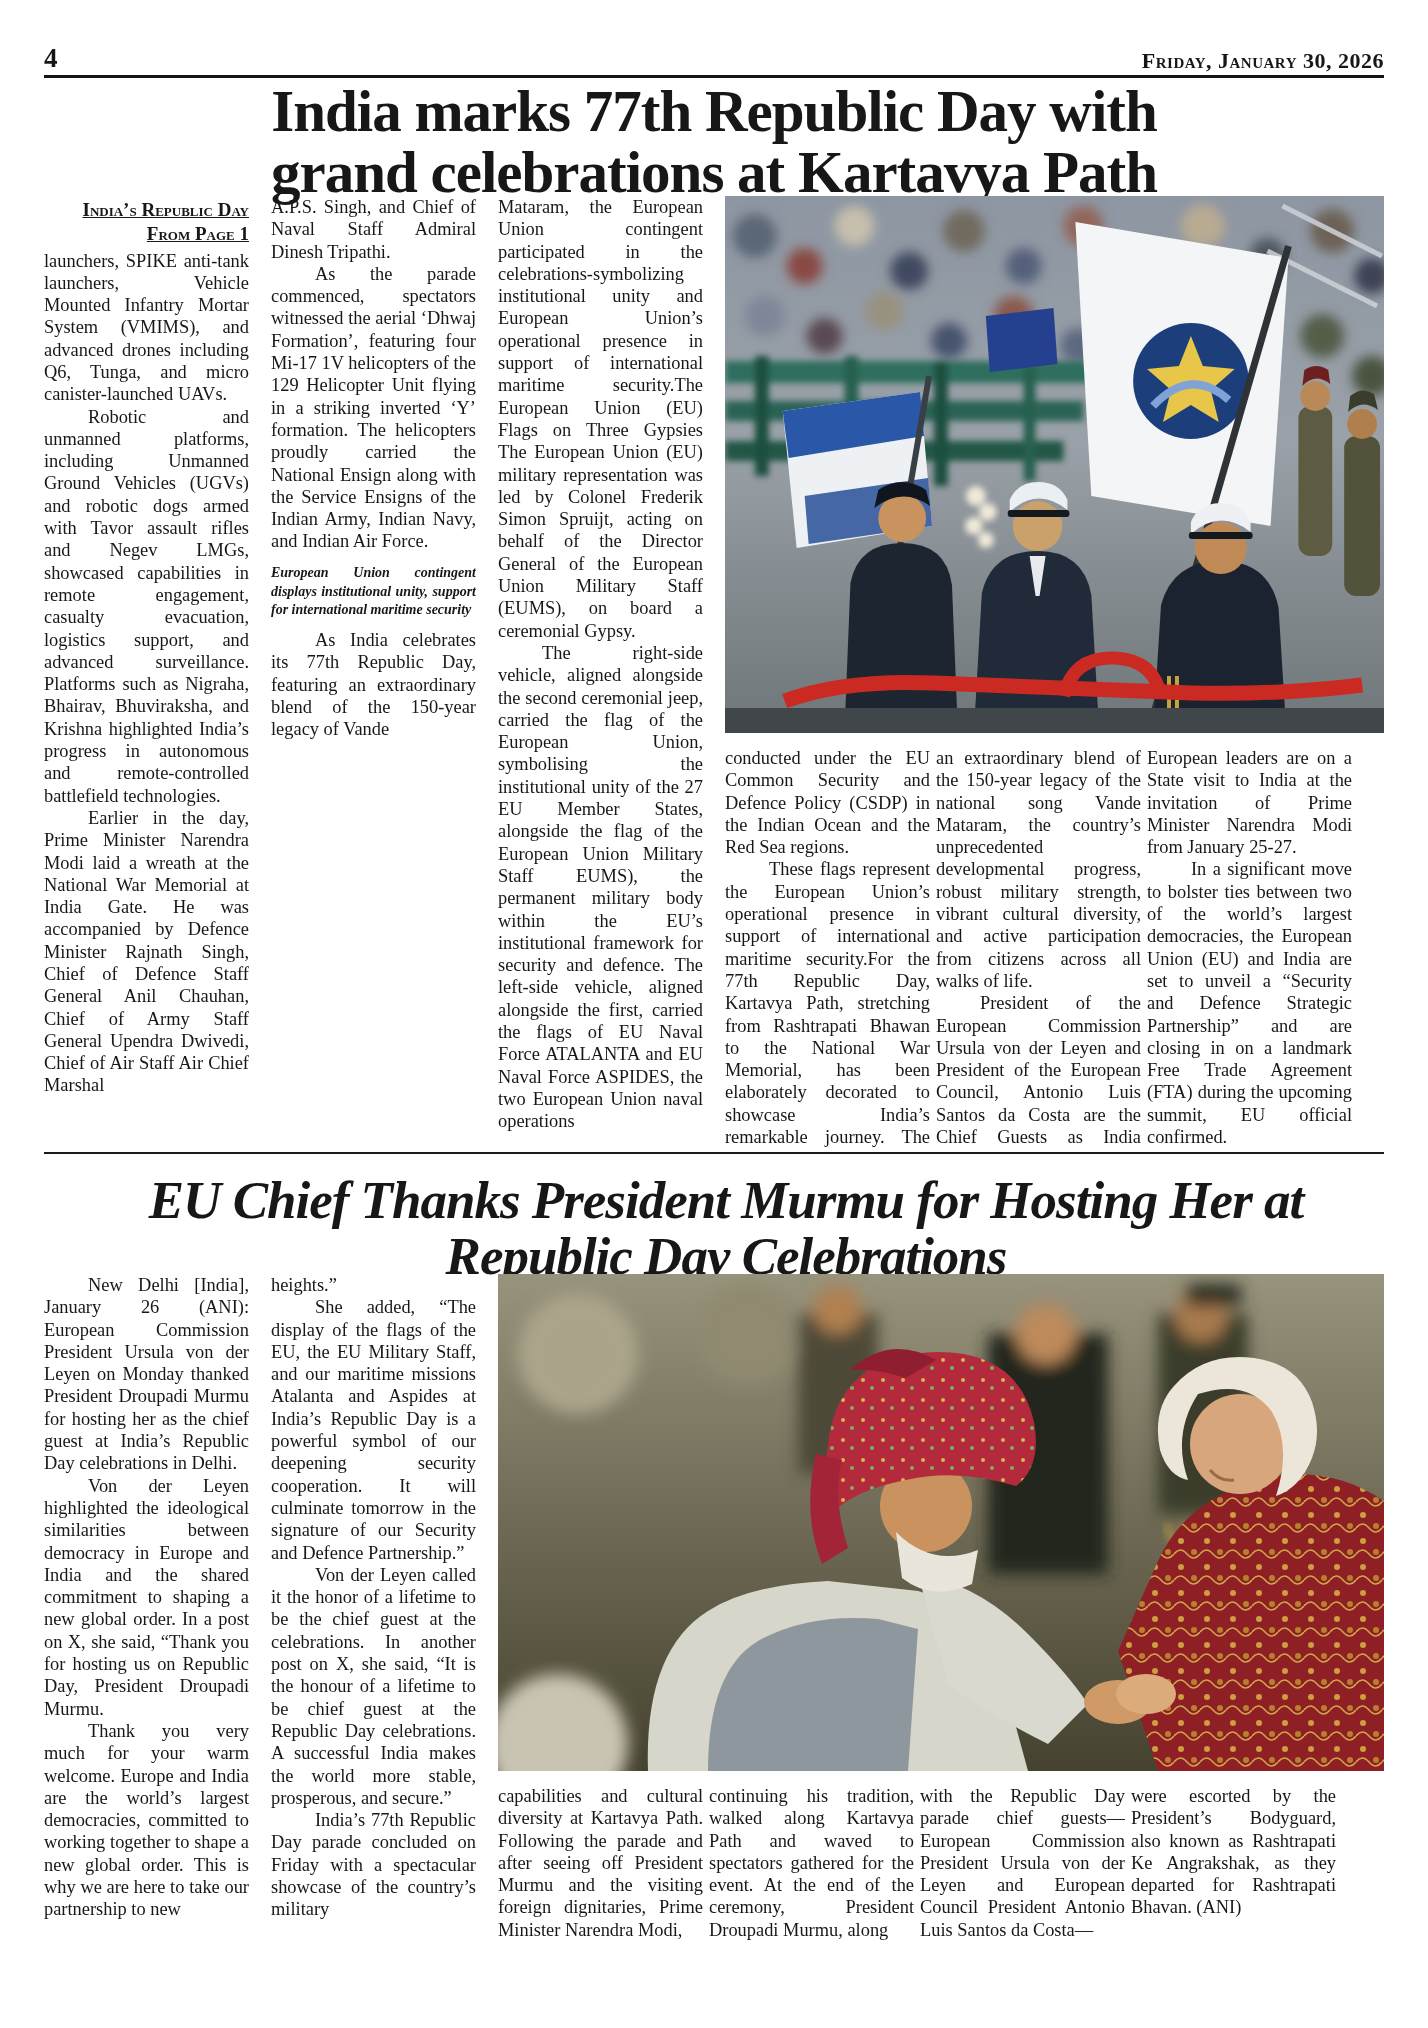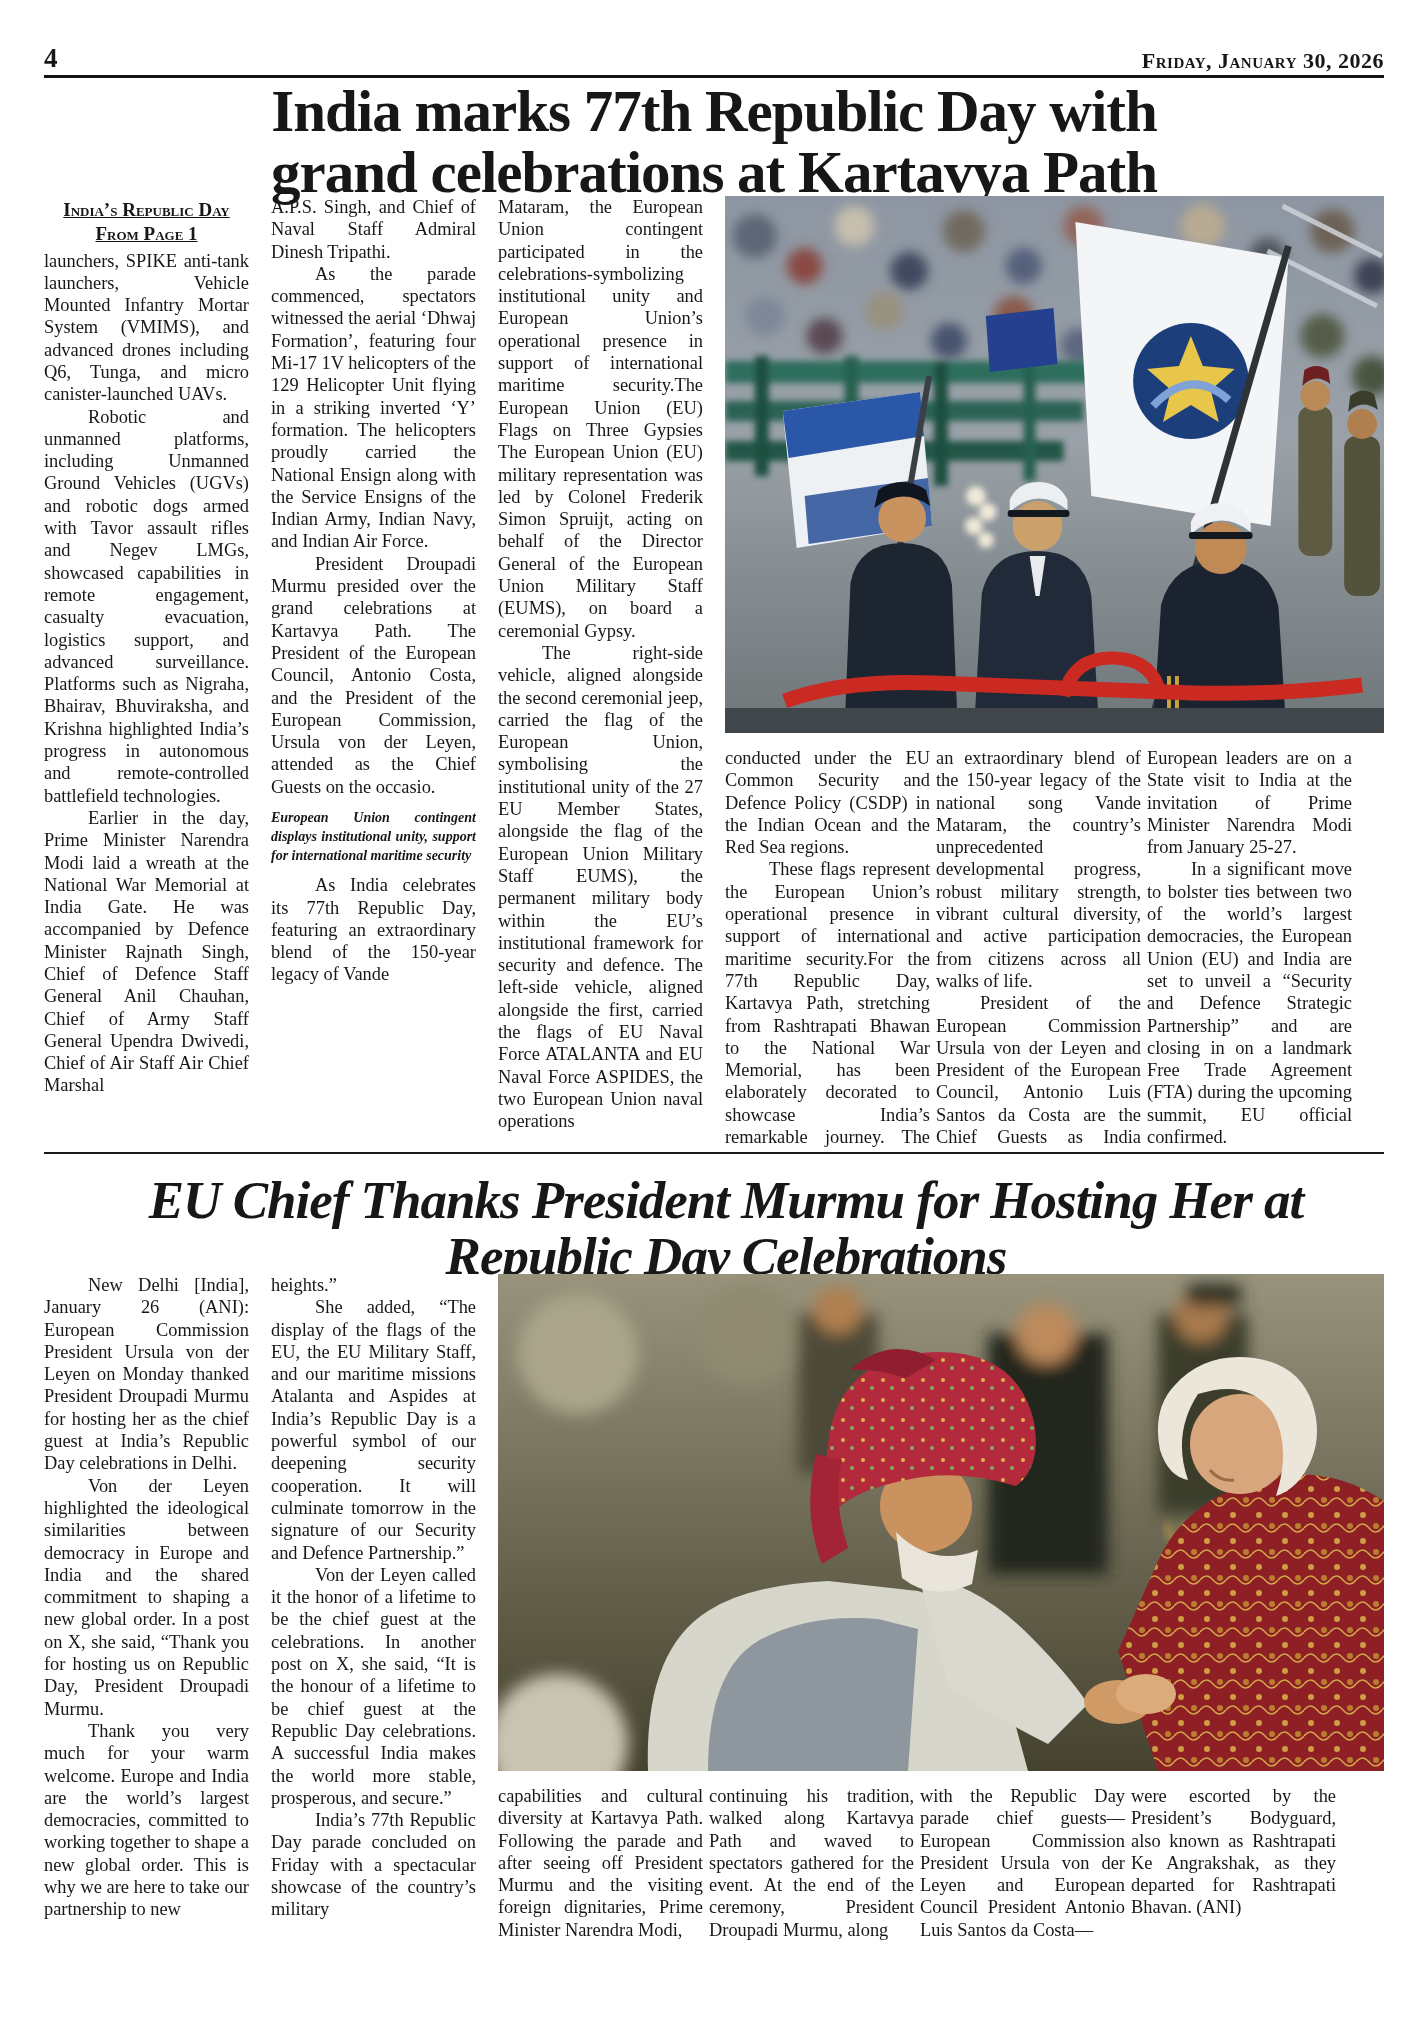--- a/index.html
+++ b/index.html
@@ -19,21 +19,21 @@
   .hl-line{display:block;}
   
   .story{display:flex;gap:22px;}
   .story1{top:196px;height:952px;}
   .story2{top:1274px;height:738px;}
   .col{width:205px;flex:none;overflow:hidden;}
   .col.tall1{height:952px;}
   .col.tall2{height:738px;}
   .body{font-size:18.4px;line-height:22.3px;text-align:justify;margin:0;hyphens:auto;}
   .indent{text-indent:44px;}
-  .kicker{text-align:center;font-weight:bold;font-variant:small-caps;text-decoration:underline;font-size:19px;line-height:1.25;margin:2px 0 4px 0;}
+  .kicker{text-align:right;font-weight:bold;font-variant:small-caps;text-decoration:underline;font-size:19px;line-height:1.25;margin:2px 0 4px 0;}
   .kicker span{display:block;}
   .subhead{font-weight:bold;font-style:italic;font-size:14px;line-height:1.34;margin:11px 0 9px 0;text-align:justify;}
   
   .photoblock1{width:659px;flex:none;}
   .photoblock2{width:886px;flex:none;}
   .photo{display:block;background:#9aa1a8;}
   .photo1{width:659px;height:537px;}
   .photo2{width:886px;height:497px;}
   .under{display:flex;gap:6px;margin-top:14px;}
   .under .col{height:402px;}
@@ -61,21 +61,20 @@
         <span>India’s Republic Day</span>
         <span>From Page 1</span>
       </div>
       <p class="body">launchers, SPIKE anti-tank launchers, Vehicle Mounted Infantry Mortar System (VMIMS), and advanced drones including Q6, Tunga, and micro canister-launched UAVs.</p>
       <p class="body indent">Robotic and unmanned platforms, including Unmanned Ground Vehicles (UGVs) and robotic dogs armed with Tavor assault rifles and Negev LMGs, showcased capabilities in remote engagement, casualty evacuation, logistics support, and advanced surveillance. Platforms such as Nigraha, Bhairav, Bhuviraksha, and Krishna highlighted India’s progress in autonomous and remote-controlled battlefield technologies.</p>
       <p class="body indent">Earlier in the day, Prime Minister Narendra Modi laid a wreath at the National War Memorial at India Gate. He was accompanied by Defence Minister Rajnath Singh, Chief of Defence Staff General Anil Chauhan, Chief of Army Staff General Upendra Dwivedi, Chief of Air Staff Air Chief Marshal</p>
     </div>
     <div class="col tall1">
       <p class="body">A.P.S. Singh, and Chief of Naval Staff Admiral Dinesh Tripathi.</p>
       <p class="body indent">As the parade commenced, spectators witnessed the aerial ‘Dhwaj Formation’, featuring four Mi-17 1V helicopters of the 129 Helicopter Unit flying in a striking inverted ‘Y’ formation. The helicopters proudly carried the National Ensign along with the Service Ensigns of the Indian Army, Indian Navy, and Indian Air Force.</p>
-      <p class="body indent">President Droupadi Murmu presided over the grand celebrations at Kartavya Path. The President of the European Council, Antonio Costa, and the President of the European Commission, Ursula von der Leyen, attended as the Chief Guests on the occasio.</p>
       <p class="subhead">European Union contingent displays institutional unity, support for international maritime security</p>
       <p class="body indent">As India celebrates its 77th Republic Day, featuring an extraordinary blend of the 150-year legacy of Vande</p>
     </div>
     <div class="col tall1">
       <p class="body">Mataram, the European Union contingent participated in the celebrations-symbolizing institutional unity and European Union’s operational presence in support of international maritime security.The European Union (EU) Flags on Three Gypsies The European Union (EU) military representation was led by Colonel Frederik Simon Spruijt, acting on behalf of the Director General of the European Union Military Staff (EUMS), on board a ceremonial Gypsy.</p>
       <p class="body indent">The right-side vehicle, aligned alongside the second ceremonial jeep, carried the flag of the European Union, symbolising the institutional unity of the 27 EU Member States, alongside the flag of the European Union Military Staff EUMS), the permanent military body within the EU’s institutional framework for security and defence. The left-side vehicle, aligned alongside the first, carried the flags of EU Naval Force ATALANTA and EU Naval Force ASPIDES, the two European Union naval operations</p>
     </div>
 
     <div class="photoblock1">
 

